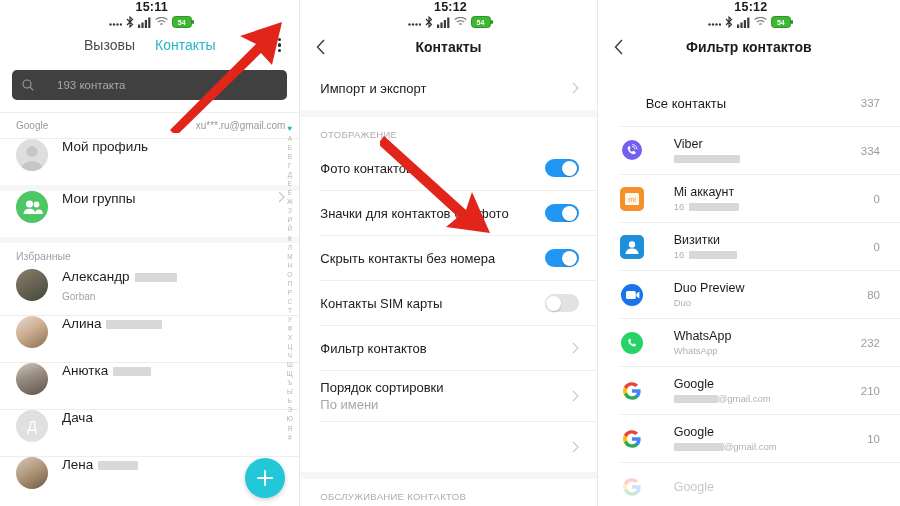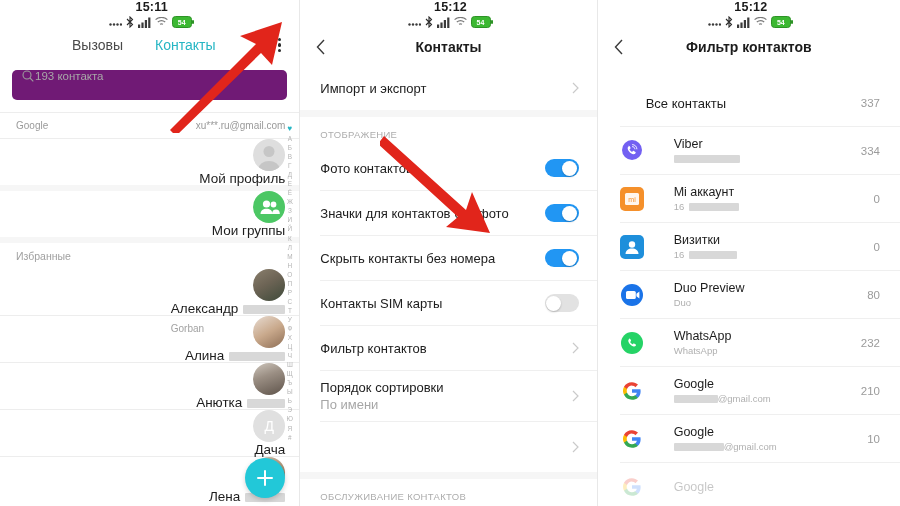--- a/index.html
+++ b/index.html
@@ -27,40 +27,40 @@
   .sysicons svg { display: block; }
   .batt-wrap { position: relative; display: flex; align-items: center; }
   .batt-pct {
     position: absolute; left: 0; right: 3px; text-align: center;
     font-size: 7px; color: #fff; font-weight: bold; line-height: 11px;
   }
 
   
   .tabs { height: 34px; display: flex; align-items: center; position: relative; }
   .tab { font-size: 14px; color: #4a4a4a; }
-  .tab.calls { position: absolute; left: 72px; }
+  .tab.calls { position: absolute; left: 84px; }
   .tab.contacts { position: absolute; left: 155px; color: #26b6c4; }
   .kebab { position: absolute; right: 18px; display: flex; flex-direction: column; gap: 2.5px; }
   .kebab i { width: 3.2px; height: 3.2px; border-radius: 50%; background: #2b2b2b; display: block; }
 
   .searchbar {
     margin: 8px 12px 0 12px; height: 30px; border-radius: 5px;
-    background: #701a75; display: flex; align-items: flex-start; padding: 0 10px; gap: 1px;
+    background: #404040; display: flex; align-items: center; padding: 0 10px; gap: 23px;
   }
   .search-ph { font-size: 11.5px; color: #a8a8a8; }
 
   .acct-row {
     margin-top: 12px; height: 26px; border-top: 1px solid #ededed;
     display: flex; align-items: center; justify-content: space-between;
     padding: 0 14px 0 16px;
   }
   .acct-name { font-size: 10px; color: #9a9a9a; }
   .acct-mail { font-size: 10px; color: #9a9a9a; }
 
-  .crow { display: flex; align-items: flex-end; padding: 0 14px 0 16px; position: relative; flex-direction: column; }
+  .crow { display: flex; align-items: flex-start; padding: 0 14px 0 16px; position: relative; }
   .crow .chev { margin-left: auto; }
   .avatar {
     width: 32px; height: 32px; border-radius: 50%; flex: 0 0 32px;
     background: #dedede; overflow: hidden; position: relative;
   }
   .avatar.ph::after {
     content: ""; position: absolute; left: 50%; top: 7px; width: 11px; height: 11px;
     border-radius: 50%; background: #c6c6c6; transform: translateX(-50%);
   }
   .avatar.ph::before {

